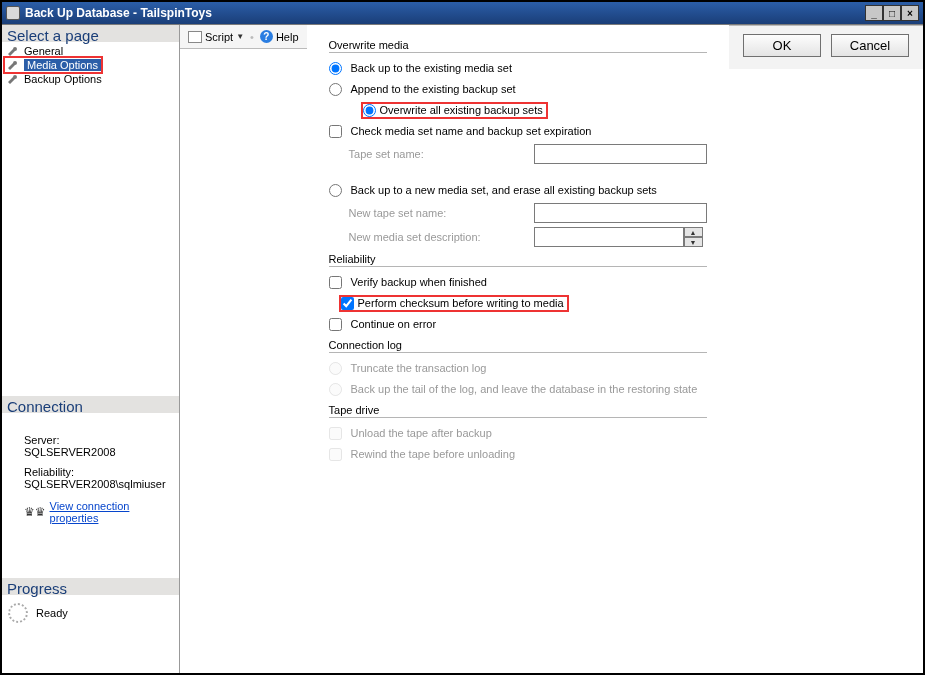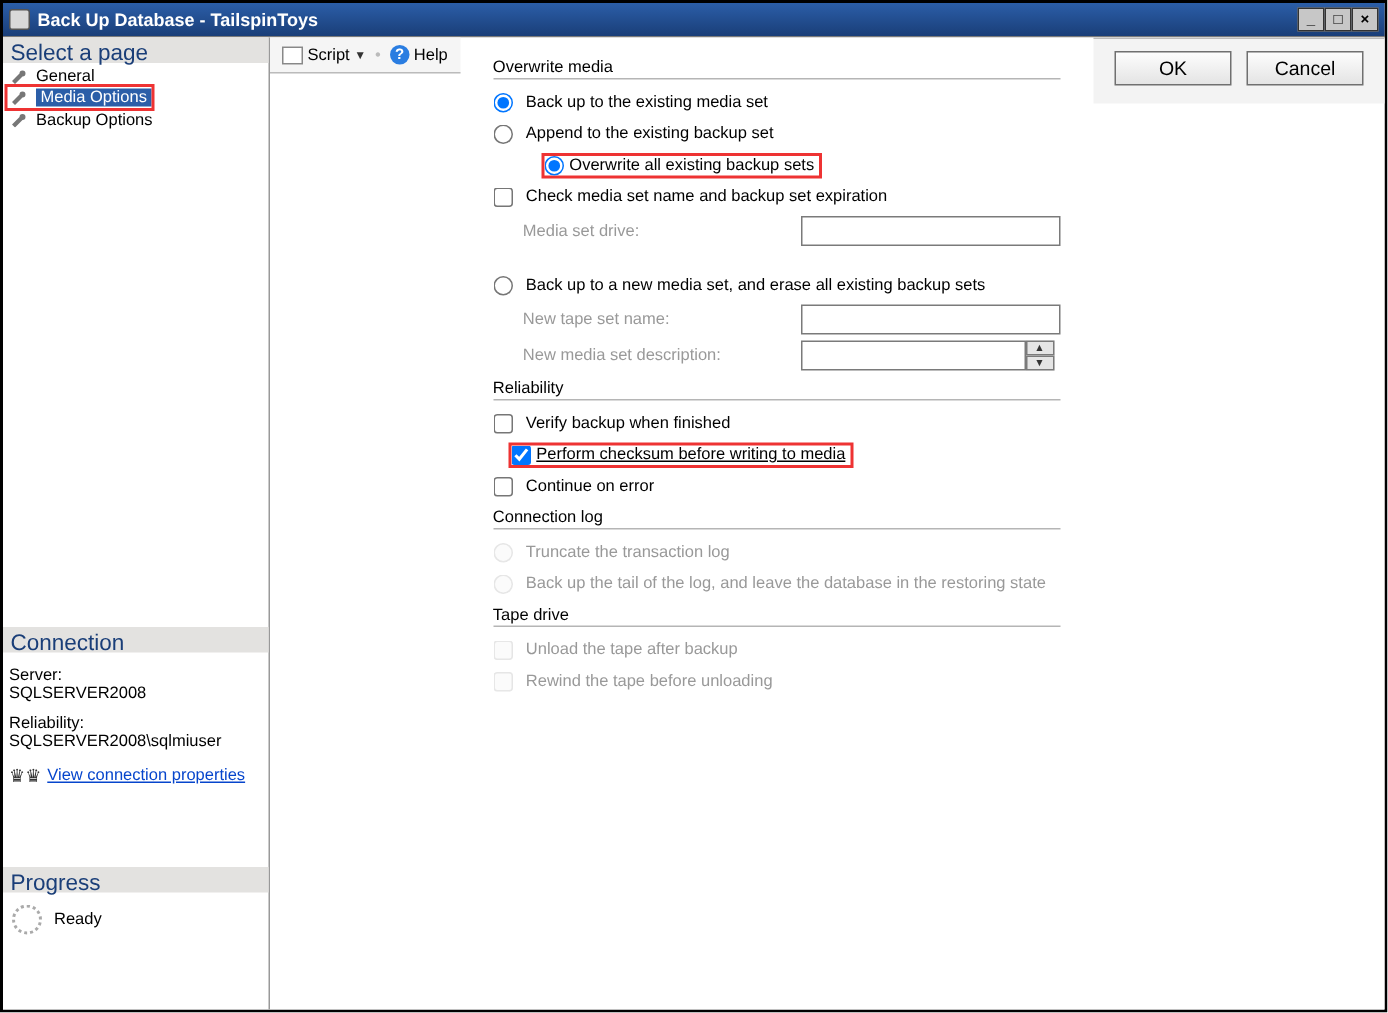--- a/index.html
+++ b/index.html
@@ -51,21 +51,21 @@
   }
   .wrench-icon { width:14px; height:10px; display:inline-flex; }
   .wrench-icon svg { width:14px; height:10px; }
   .side-item.selected .label {
     background:#2b5ea8; color:#fff; padding:0 3px;
   }
   .side-item-box {
     border:2px solid #e33; position:absolute; left:-2px; top:-2px; width:100px; height:18px; pointer-events:none;
   }
   .side-fill { flex:1; }
-  .conn-area { padding:5px 6px 8px 4px; font-size:11px; }
+  .conn-area { padding:5px 6px 8px 22px; font-size:11px;margin-top:12px; }
   .conn-label { margin-top:4px; }
   .conn-link { color:#0645cc; text-decoration:underline; cursor:pointer; }
   .people-icon { font-size:12px; color:#333; margin-right:4px;}
   .progress-area { padding:8px 6px 20px 6px; display:flex; align-items:center; gap:8px;}
   .spinner {
     width:20px; height:20px; border:2px dotted #aaa; border-radius:50%;
   }
   .main {
     flex:1; display:flex; flex-direction:row; background:#fff; min-width:0;
   }
@@ -231,21 +231,21 @@
               <label>Overwrite all existing backup sets</label>
             </span>
           </div>
 
           <div class="row indent2">
             <input type="checkbox" style="">
             <label>Check media set name and backup set expiration</label>
           </div>
 
           <div class="form-row indent2">
-            <span class="flabel disabled">Media set drive:</span>
+            <span class="flabel disabled">Tape set name:</span>
             <input type="text" class="textbox" style="">
           </div>
 
           <div style="height:10px"></div>
 
           <div class="row indent1">
             <input type="radio" style="">
             <label>Back up to a new media set, and erase all existing backup sets</label>
           </div>
 
@@ -265,21 +265,21 @@
             </div>
           </div>
         </div>
 
         <div class="group">
           <div class="group-title">Reliability</div>
           <div class="row indent1">
             <input type="checkbox" style="">
             <label>Verify backup when finished</label>
           </div>
-          <div class="row" style="margin-left:10px;text-decoration:underline;">
+          <div class="row" style="margin-left:10px;">
             <span class="highlight">
               <input type="checkbox" checked="" style="">
               <label>Perform checksum before writing to media</label>
             </span>
           </div>
           <div class="row indent1">
             <input type="checkbox" style="">
             <label>Continue on error</label>
           </div>
         </div>

